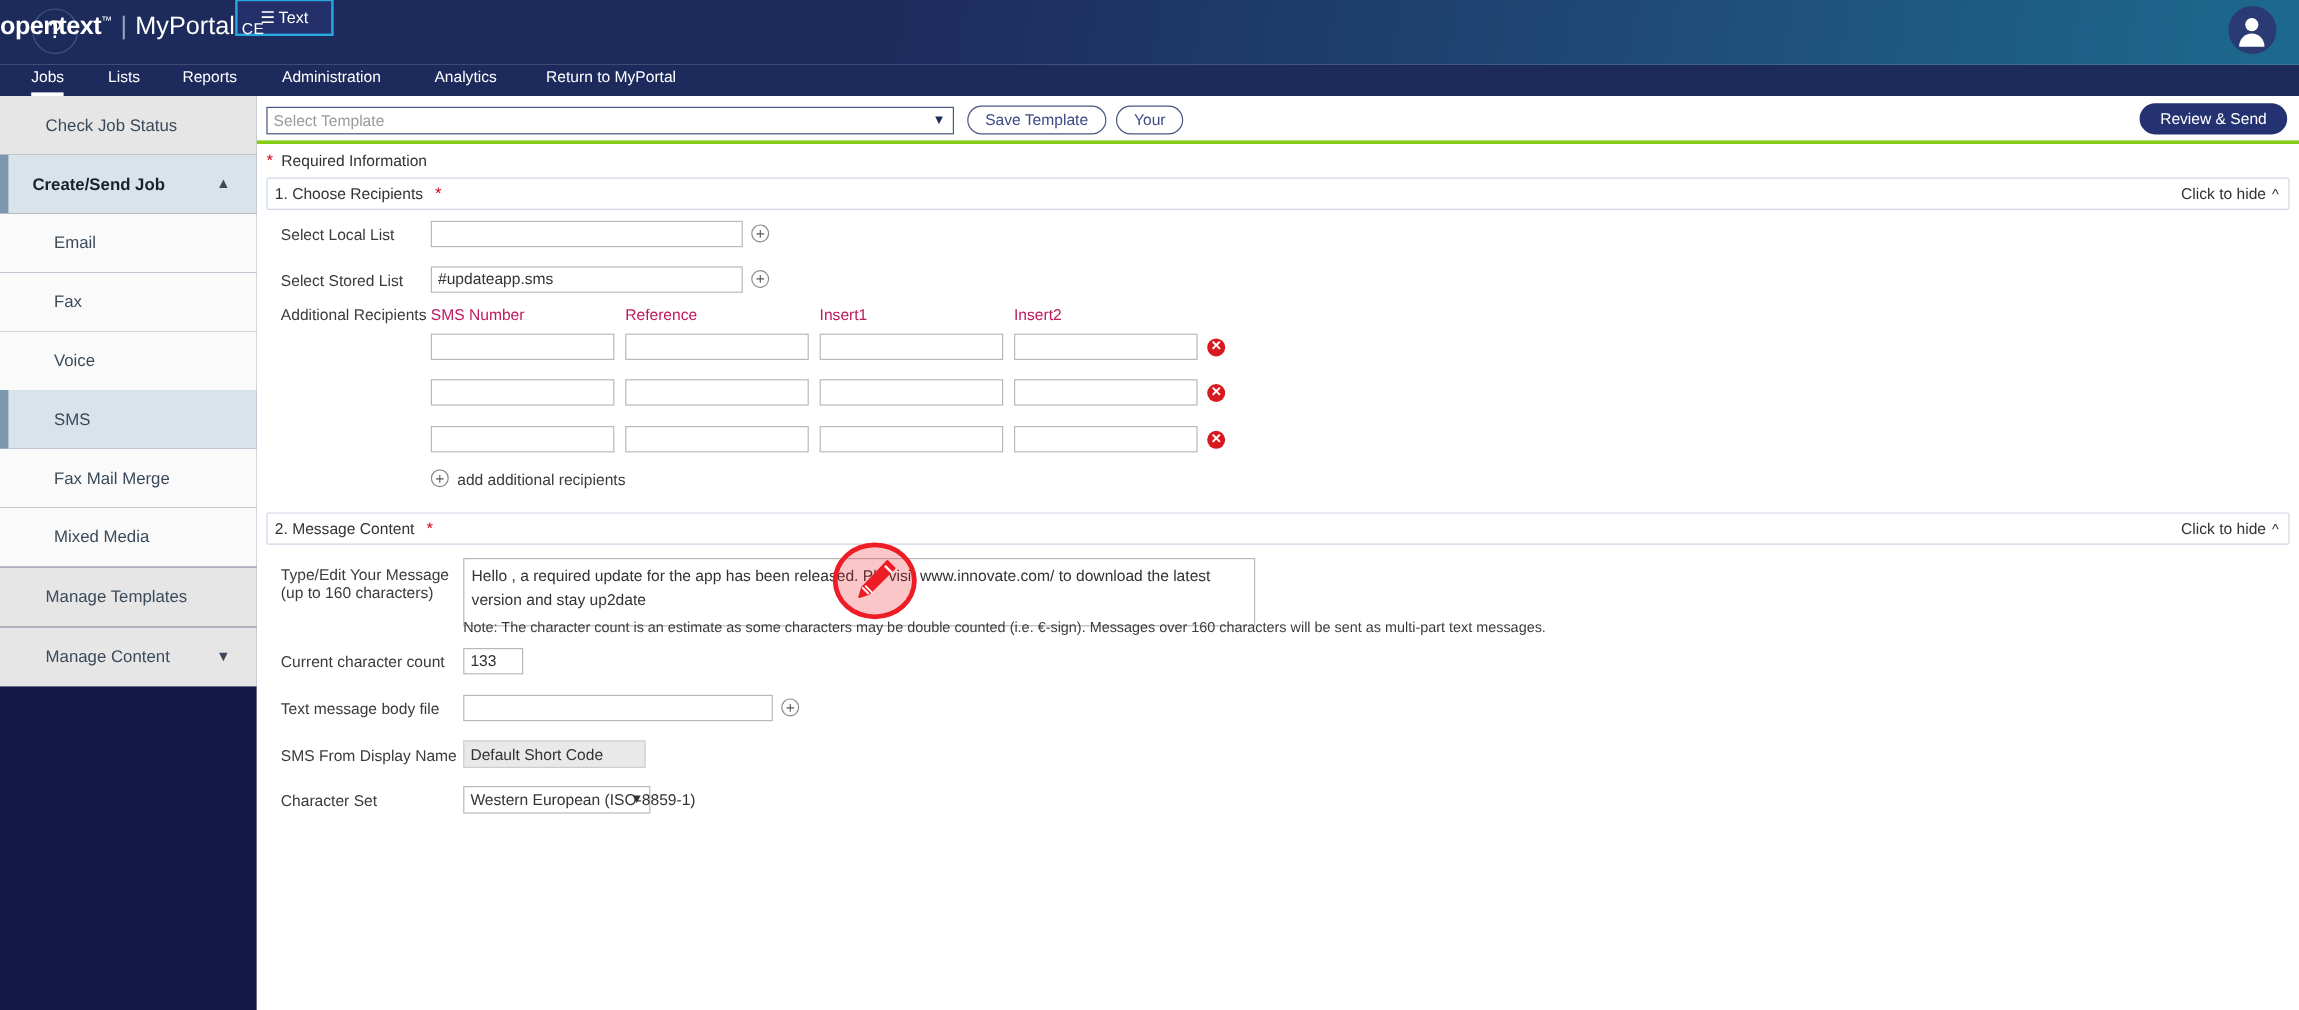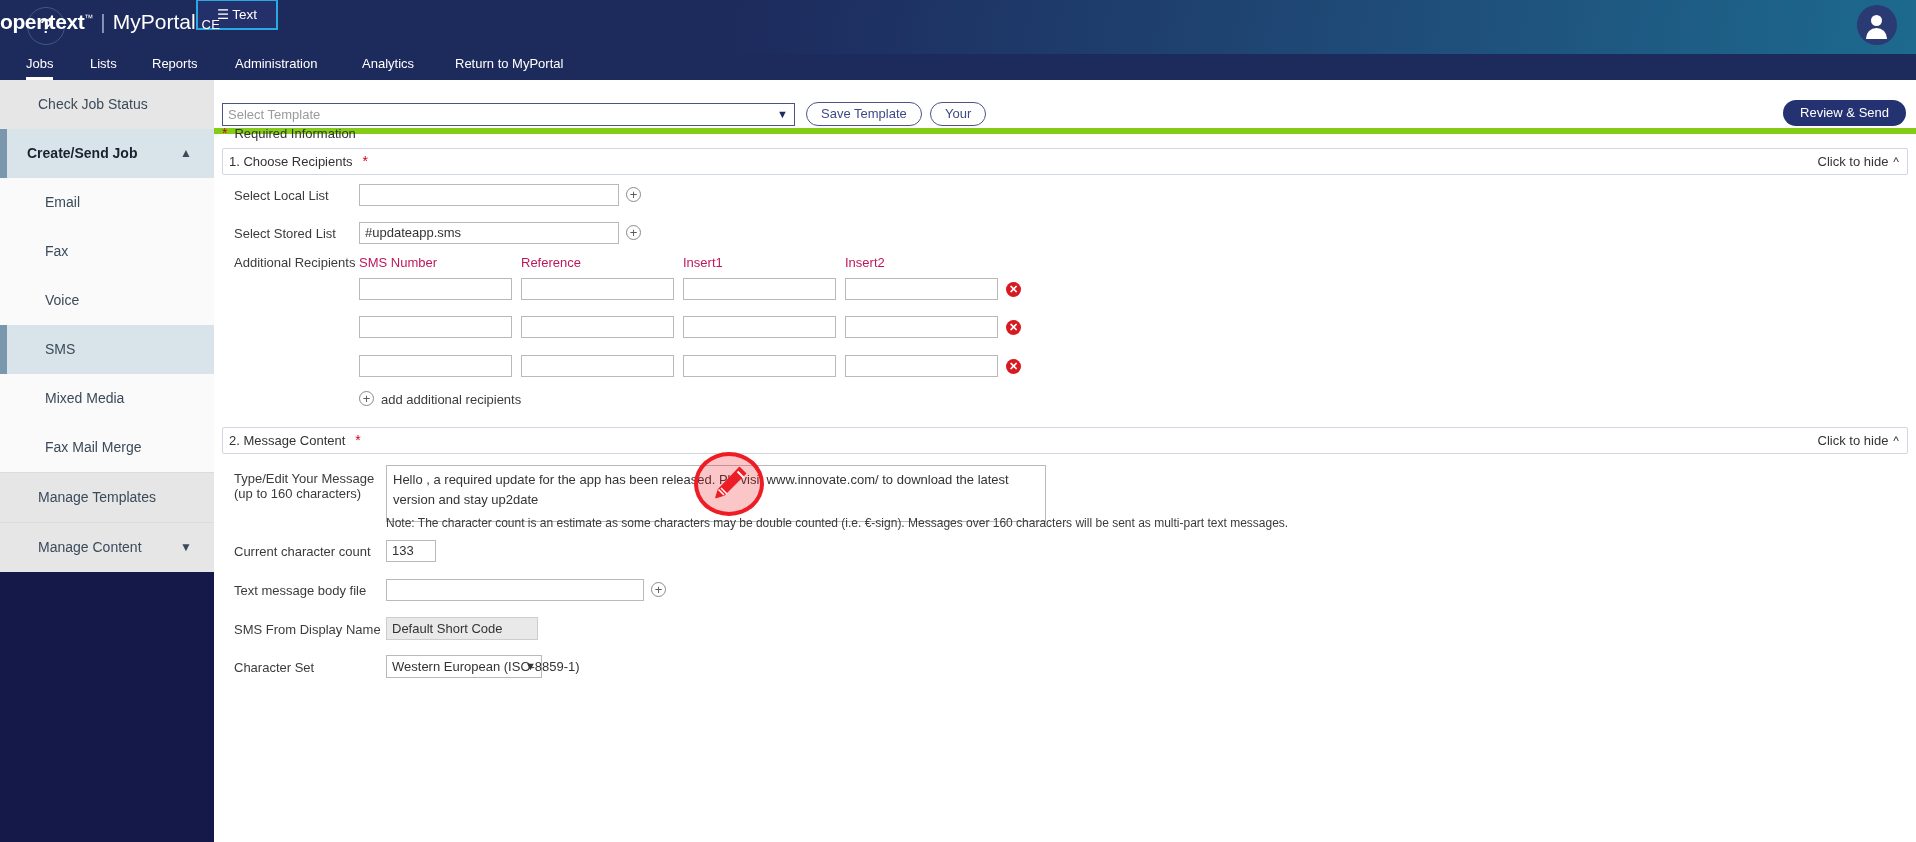--- a/index.html
+++ b/index.html
@@ -87,21 +87,21 @@
     position:absolute; right:22px; top:0; height:49px; line-height:49px;
     font-size:12px; color:#3b4a5a;
   }
   .side-sep { width:214px; height:1px; background:#dcdcdc; }
 
   
   .main {
     position:absolute; left:214px; top:80px; width:1702px; height:762px;
     background:#fff;
   }
-  .toolbar { position:relative; height:40px; border-bottom:6px solid #84cc16;margin-top:14px; }
+  .toolbar { position:relative; height:40px; border-bottom:3px solid #84cc16; }
   .tmpl-select {
     position:absolute; left:8px; top:9px; width:573px; height:23px;
     border:1px solid #4a5584; background:#fff;
     font-family:"Liberation Sans", sans-serif; font-size:13px; color:#9a9a9a;
     padding:0 22px 0 5px; line-height:21px;
   }
   .tmpl-select .caret {
     position:absolute; right:6px; top:0; height:21px; line-height:21px;
     color:#1d2a5c; font-size:11px;
   }
@@ -215,22 +215,22 @@
         <span>Create/Send Job</span>
         <span class="chev">▲</span>
       </div>
       <div class="side-item sub"><span>Email</span></div>
       <div class="side-item sub"><span>Fax</span></div>
       <div class="side-item sub"><span>Voice</span></div>
       <div class="side-item sub active">
         <span class="bar"></span>
         <span>SMS</span>
       </div>
+      <div class="side-item sub"><span>Fax Mail Merge</span></div>
       <div class="side-item sub"><span>Mixed Media</span></div>
-      <div class="side-item sub"><span>Fax Mail Merge</span></div>
       <div class="side-sep"></div>
       <div class="side-item grey"><span>Manage Templates</span></div>
       <div class="side-sep"></div>
       <div class="side-item grey">
         <span>Manage Content</span>
         <span class="chev">▼</span>
       </div>
     </div>
   </div>
 

